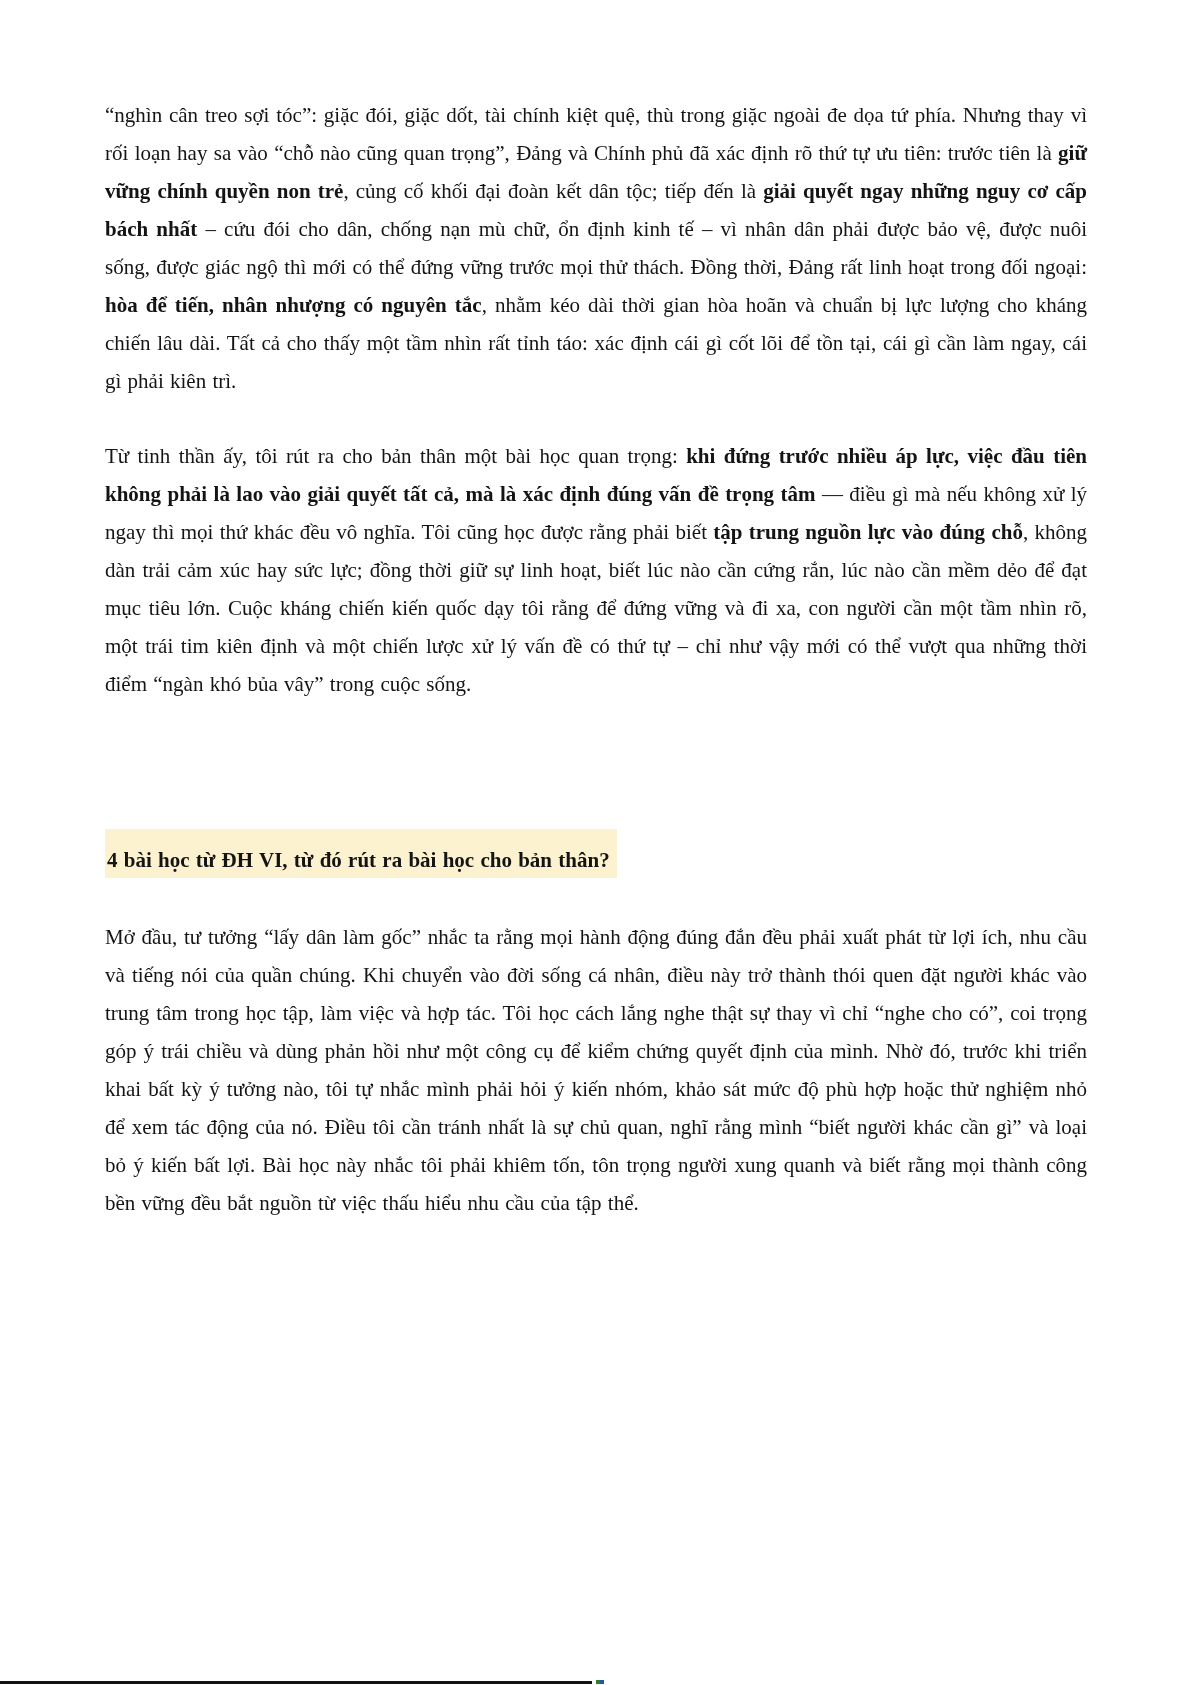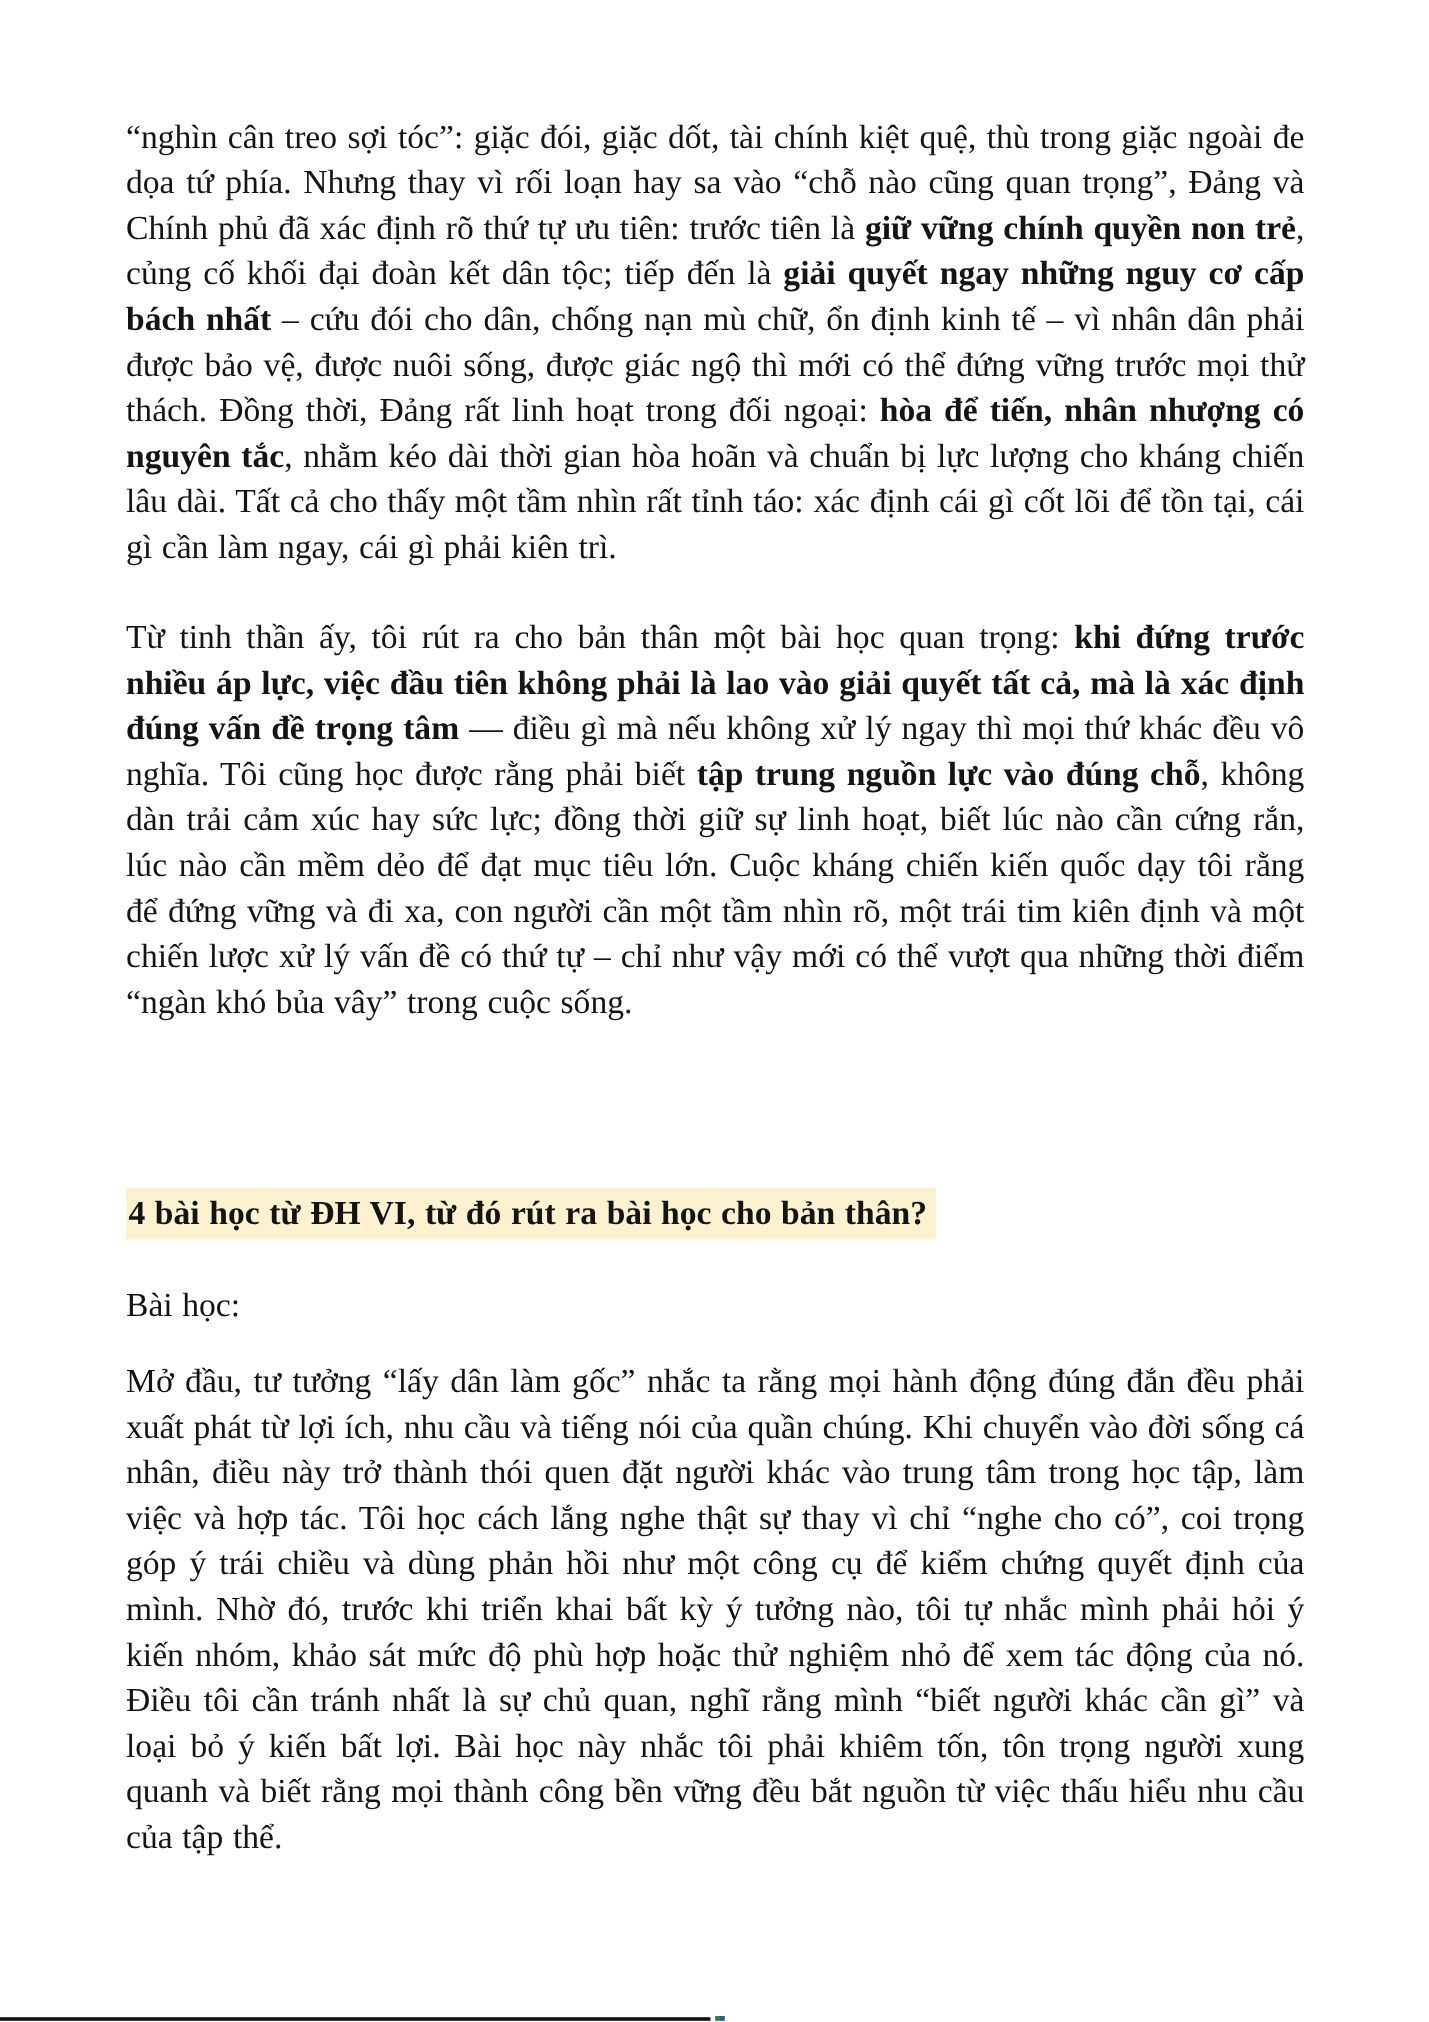--- a/index.html
+++ b/index.html
@@ -13,39 +13,39 @@
     color: var(--text-color, #141414);
     font-family: "Liberation Serif", "DejaVu Serif", serif;
   }
   .page-content {
     position: absolute;
     left: 105px;
     top: 96px;
     width: 982px;
   }
   p.para {
-    font-size: 28px;
+    font-size: 21px;
     line-height: 38px;
     margin: 0 0 37px 0;
     text-align: justify;
     word-spacing: 1px;
   }
   p.para.plain {
     text-align: left;
     margin-bottom: 25px;
   }
   p.para.heading {
     text-align: left;
     font-weight: bold;
     margin-top: 138px;
     margin-bottom: 39px;
   }
   .hl {
     background: var(--hl-color, #fdf2d0);
-    padding: 6px 7px 6px 2px;
+    padding: 19px 7px 6px 2px;
   }
   strong { font-weight: bold; }
   .bottom-divider {
     position: absolute;
     left: 0;
     bottom: 1px;
     width: 592px;
     height: 3px;
     background: var(--divider-color, #111111);
   }
@@ -63,21 +63,20 @@
   }
 </style>
 </head>
 <body>
 
 <div class="page-content">
   <div>
       <p class="para body"><span>“nghìn cân treo sợi tóc”: giặc đói, giặc dốt, tài chính kiệt quệ, thù trong giặc ngoài đe dọa tứ phía. Nhưng thay vì rối loạn hay sa vào “chỗ nào cũng quan trọng”, Đảng và Chính phủ đã xác định rõ thứ tự ưu tiên: trước tiên là </span><strong>giữ vững chính quyền non trẻ</strong><span>, củng cố khối đại đoàn kết dân tộc; tiếp đến là </span><strong>giải quyết ngay những nguy cơ cấp bách nhất</strong><span> – cứu đói cho dân, chống nạn mù chữ, ổn định kinh tế – vì nhân dân phải được bảo vệ, được nuôi sống, được giác ngộ thì mới có thể đứng vững trước mọi thử thách. Đồng thời, Đảng rất linh hoạt trong đối ngoại: </span><strong>hòa để tiến, nhân nhượng có nguyên tắc</strong><span>, nhằm kéo dài thời gian hòa hoãn và chuẩn bị lực lượng cho kháng chiến lâu dài. Tất cả cho thấy một tầm nhìn rất tỉnh táo: xác định cái gì cốt lõi để tồn tại, cái gì cần làm ngay, cái gì phải kiên trì.</span></p>
       <p class="para body"><span>Từ tinh thần ấy, tôi rút ra cho bản thân một bài học quan trọng: </span><strong>khi đứng trước nhiều áp lực, việc đầu tiên không phải là lao vào giải quyết tất cả, mà là xác định đúng vấn đề trọng tâm</strong><span> — điều gì mà nếu không xử lý ngay thì mọi thứ khác đều vô nghĩa. Tôi cũng học được rằng phải biết </span><strong>tập trung nguồn lực vào đúng chỗ</strong><span>, không dàn trải cảm xúc hay sức lực; đồng thời giữ sự linh hoạt, biết lúc nào cần cứng rắn, lúc nào cần mềm dẻo để đạt mục tiêu lớn. Cuộc kháng chiến kiến quốc dạy tôi rằng để đứng vững và đi xa, con người cần một tầm nhìn rõ, một trái tim kiên định và một chiến lược xử lý vấn đề có thứ tự – chỉ như vậy mới có thể vượt qua những thời điểm “ngàn khó bủa vây” trong cuộc sống.</span></p>
       <p class="para heading"><strong class="hl">4 bài học từ ĐH VI, từ đó rút ra bài học cho bản thân?</strong></p>
-      <p class="para plain"><span>Bài học:</span></p>
       <p class="para body"><span>Mở đầu, tư tưởng “lấy dân làm gốc” nhắc ta rằng mọi hành động đúng đắn đều phải xuất phát từ lợi ích, nhu cầu và tiếng nói của quần chúng. Khi chuyển vào đời sống cá nhân, điều này trở thành thói quen đặt người khác vào trung tâm trong học tập, làm việc và hợp tác. Tôi học cách lắng nghe thật sự thay vì chỉ “nghe cho có”, coi trọng góp ý trái chiều và dùng phản hồi như một công cụ để kiểm chứng quyết định của mình. Nhờ đó, trước khi triển khai bất kỳ ý tưởng nào, tôi tự nhắc mình phải hỏi ý kiến nhóm, khảo sát mức độ phù hợp hoặc thử nghiệm nhỏ để xem tác động của nó. Điều tôi cần tránh nhất là sự chủ quan, nghĩ rằng mình “biết người khác cần gì” và loại bỏ ý kiến bất lợi. Bài học này nhắc tôi phải khiêm tốn, tôn trọng người xung quanh và biết rằng mọi thành công bền vững đều bắt nguồn từ việc thấu hiểu nhu cầu của tập thể.</span></p>
     </div>
 </div>
 
 <div class="bottom-divider"></div>
 <div class="bottom-dot">
     <i style="background: rgb(46, 125, 50);"></i>
     <i style="background: rgb(30, 90, 168);"></i>
   </div>
 

